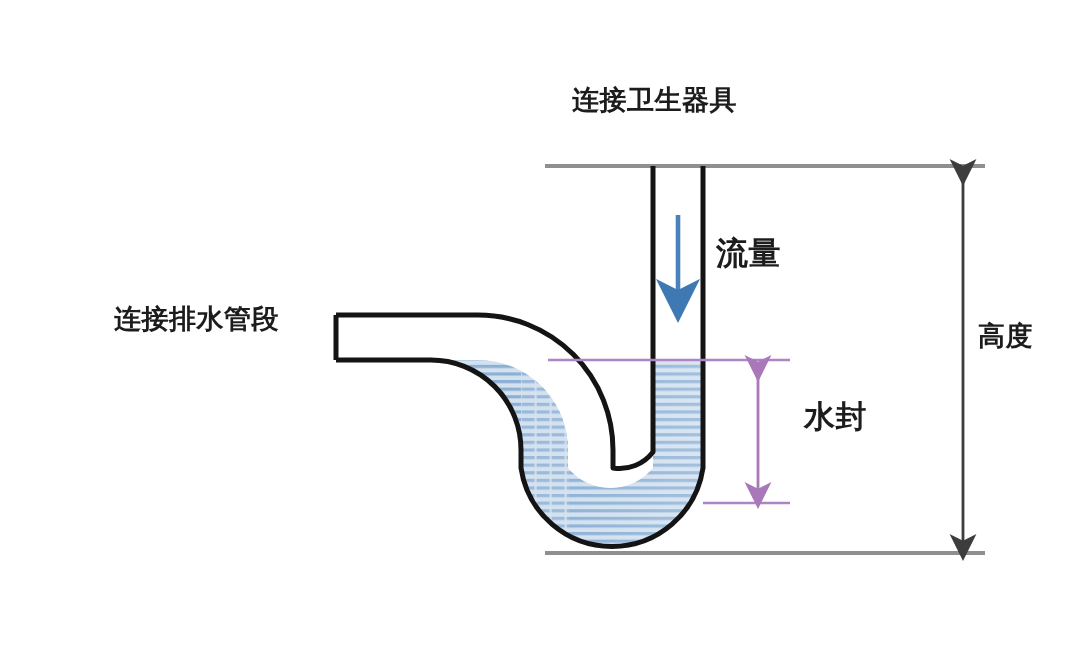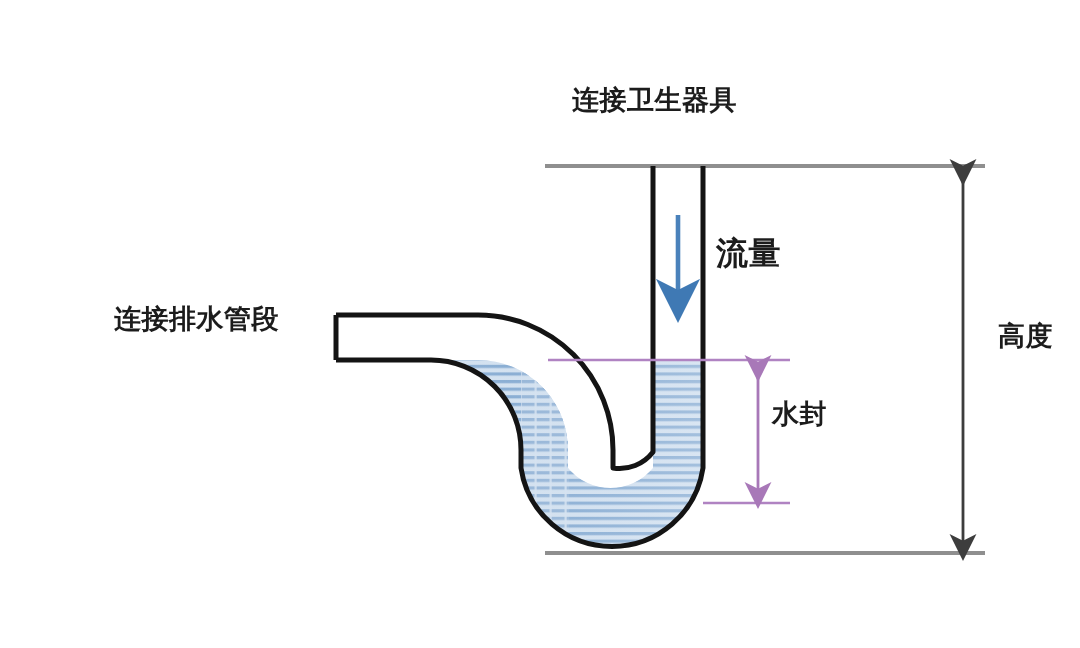--- a/index.html
+++ b/index.html
@@ -43,26 +43,26 @@
     left: 66px;
     top: 301px;
     font-size: 27px;
   }
   #label-flow {
     left: 668px;
     top: 232px;
     font-size: 32px;
   }
   #label-seal {
-    left: 724px;
+    left: 756px;
     top: 396px;
-    font-size: 27px;
+    font-size: 31px;
   }
   #label-height {
-    left: 950px;
+    left: 930px;
     top: 318px;
     font-size: 27px;
   }
 </style>
 </head>
 <body>
 
 <div id="stage">
 
   <svg id="diagram-svg" viewBox="0 0 1080 648">

